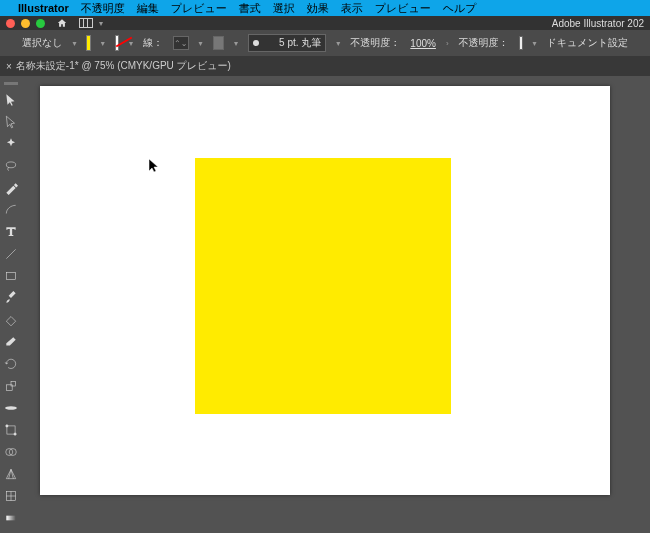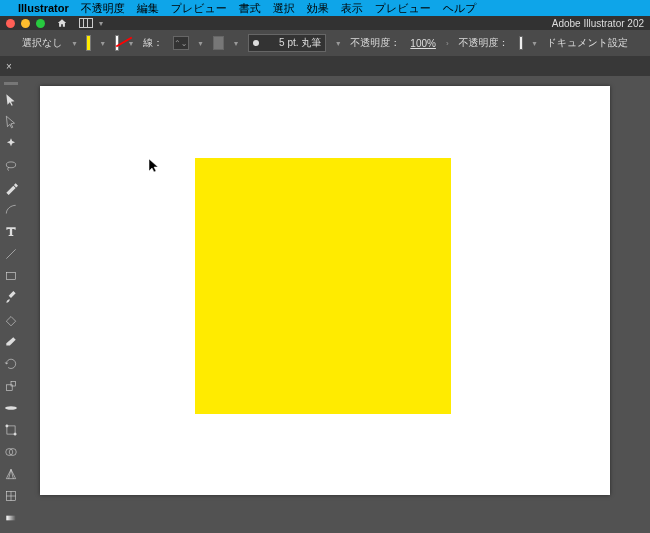--- a/index.html
+++ b/index.html
@@ -95,20 +95,21 @@
   <span class="num-val">100%</span>
   <span class="chev">›</span>
   <span>不透明度：</span>
   <div class="style-sw"></div>
   <span class="chev">▾</span>
   <span class="doc-settings">ドキュメント設定</span>
 </div>
 
 <div class="tab-row">
   <span class="tab-close">×</span>
+  <span>名称未設定-1* @ 75% (CMYK/GPU プレビュー)</span>
 </div>
 
 <div class="tools">
   <div class="tool-grip"></div>
   <div class="tool">
       <svg viewBox="0 0 24 24" fill="#ddd">
         <path d="M4 2l14 12-6 1 3 6-2 1-3-6-4 4z"></path>
       </svg>
     </div>
   <div class="tool">

